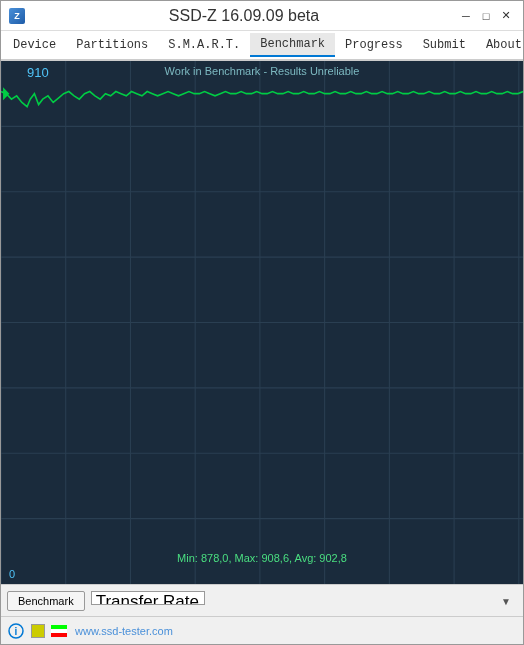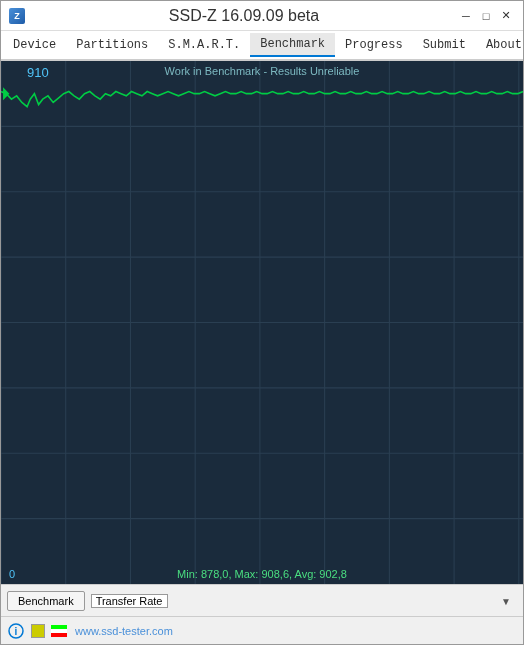--- a/index.html
+++ b/index.html
@@ -127,21 +127,21 @@
     }
     .chart-label-bottom-left {
       position: absolute;
       bottom: 4px;
       left: 8px;
       font-size: 11px;
       color: #4fc3f7;
     }
     .chart-label-bottom-stats {
       position: absolute;
-      bottom: 4px;
+      bottom: 20px;
       left: 50%;
       transform: translateX(-50%);
       font-size: 11px;
       color: #4ade80;
       white-space: nowrap;
     }
 
     
     .toolbar {
       background: #f0f0f0;
@@ -160,21 +160,21 @@
       border-radius: 2px;
       font-size: 11px;
       cursor: pointer;
       white-space: nowrap;
     }
     .dropdown-select {
       flex: 1;
       height: 14px;
       border: 1px solid #999;
       background: #fff;
-      font-size: 11px;
+      font-size: 17px;
       padding: 0 4px;
       cursor: pointer;
       appearance: none;
       -webkit-appearance: none;
       position: relative;
     }
     .dropdown-wrapper {
       flex: 1;
       position: relative;
     }

